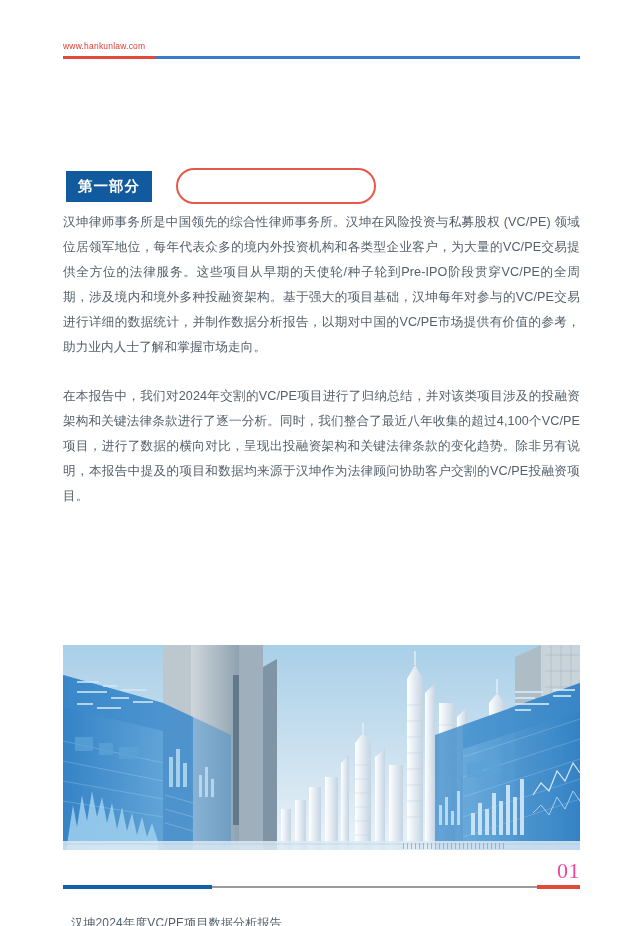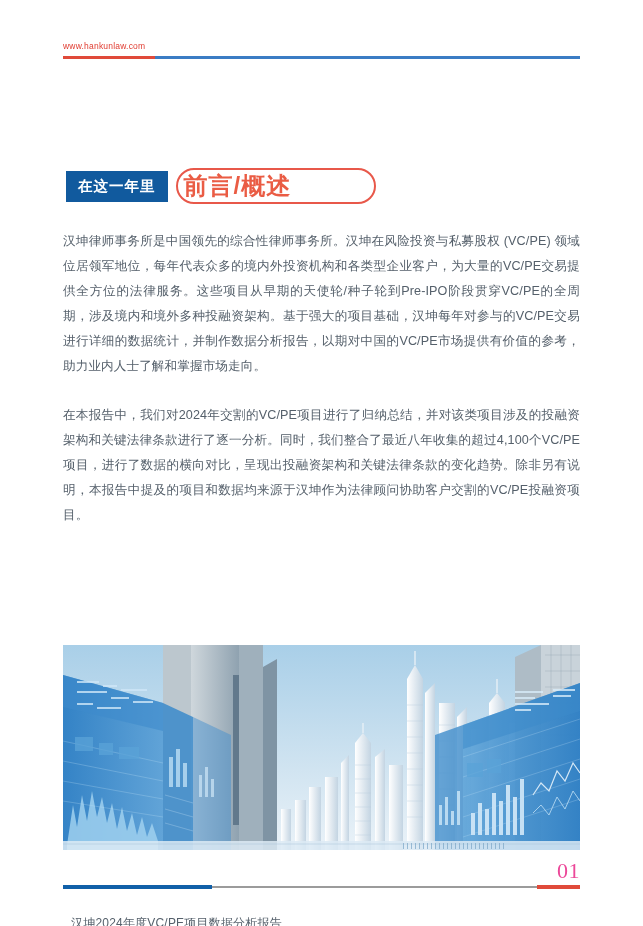--- a/index.html
+++ b/index.html
@@ -88,21 +88,21 @@
     letter-spacing: 1px;
     line-height: 28px;
     margin-left: 16px;
     white-space: nowrap;
   }
 
   
   .body-copy {
     position: absolute;
     left: 63px;
-    top: 229px;
+    top: 210px;
     width: 517px;
   }
   .para {
     font-size: 12.6px;
     line-height: 25px;
     color: #55606b;
     text-align: justify;
     text-justify: inter-character;
     margin: 0 0 24px 0;
     letter-spacing: 0.1px;
@@ -183,22 +183,21 @@
 
   <div class="header">
     <div class="header-url">www.hankunlaw.com</div>
     <div class="header-rule">
       <div class="header-rule-accent"></div>
     </div>
   </div>
 
   <div class="section-head">
     <div class="section-pill"></div>
-    <div class="section-number">在这一年里</div>
-    <div class="section-title">前言/概述</div>
+    <div class="section-number">第一部分</div>
   </div>
 
   <div class="body-copy">
     <p class="para">汉坤律师事务所是中国领先的综合性律师事务所。汉坤在风险投资与私募股权 (VC/PE) 领域位居领军地位，每年代表众多的境内外投资机构和各类型企业客户，为大量的VC/PE交易提供全方位的法律服务。这些项目从早期的天使轮/种子轮到Pre-IPO阶段贯穿VC/PE的全周期，涉及境内和境外多种投融资架构。基于强大的项目基础，汉坤每年对参与的VC/PE交易进行详细的数据统计，并制作数据分析报告，以期对中国的VC/PE市场提供有价值的参考，助力业内人士了解和掌握市场走向。</p>
     <p class="para">在本报告中，我们对2024年交割的VC/PE项目进行了归纳总结，并对该类项目涉及的投融资架构和关键法律条款进行了逐一分析。同时，我们整合了最近八年收集的超过4,100个VC/PE项目，进行了数据的横向对比，呈现出投融资架构和关键法律条款的变化趋势。除非另有说明，本报告中提及的项目和数据均来源于汉坤作为法律顾问协助客户交割的VC/PE投融资项目。</p>
   </div>
 
   <div class="figure">
     <svg class="fig-svg" viewBox="0 0 517 205" preserveAspectRatio="none">
       <defs>

